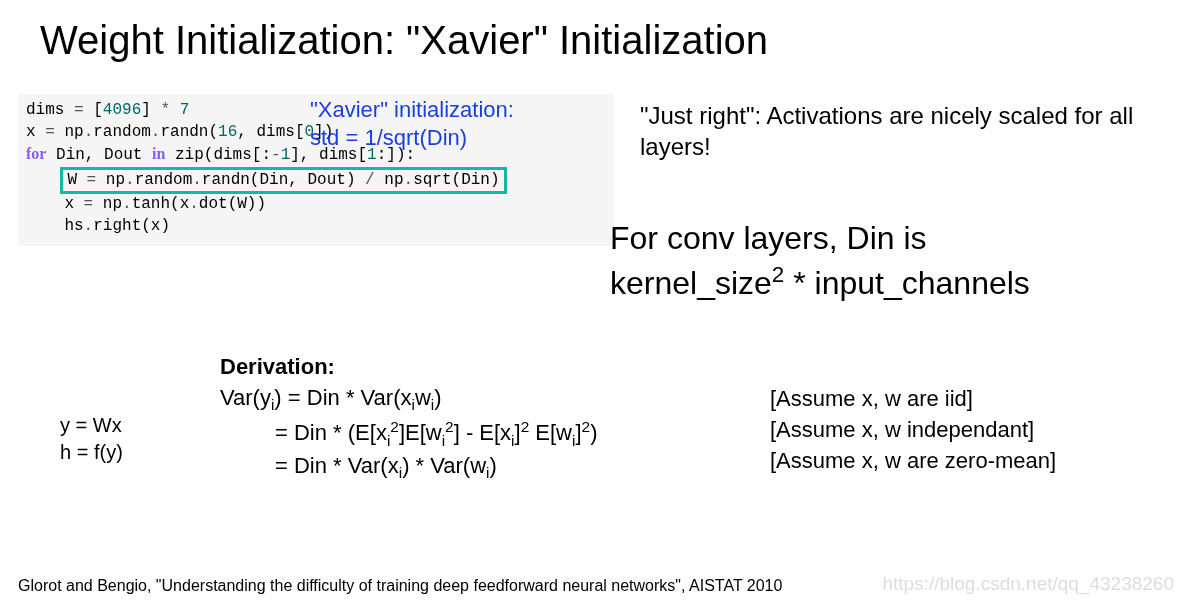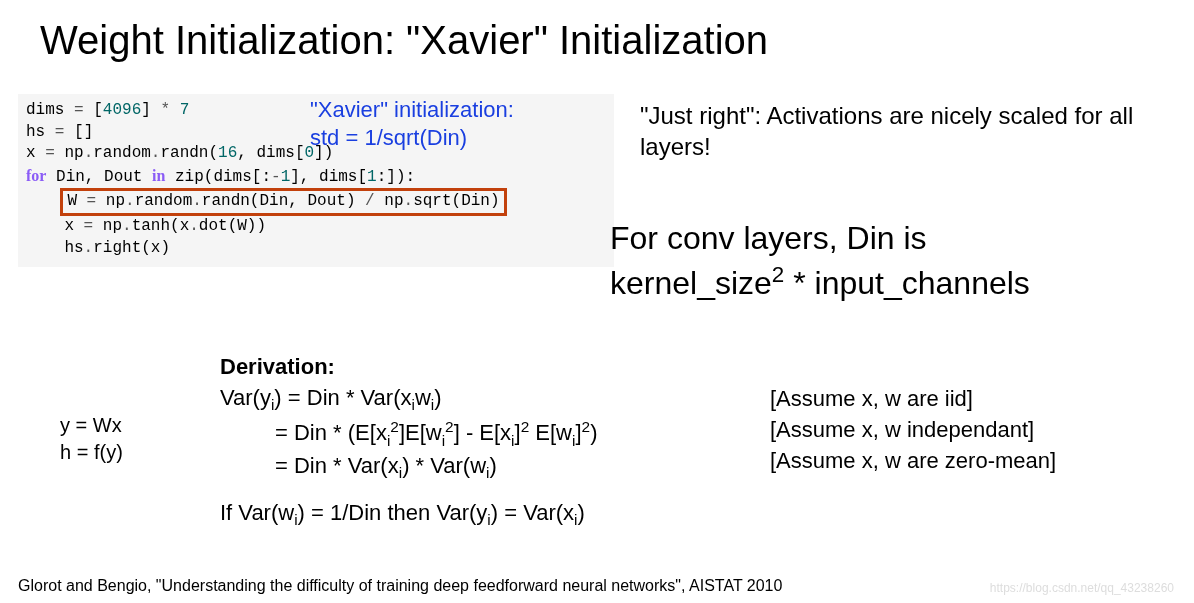--- a/index.html
+++ b/index.html
@@ -27,21 +27,21 @@
     font-family: "Courier New", monospace;
     font-size: 16px;
     line-height: 1.35;
     padding: 6px 8px 8px 8px;
     color: #000;
   }
   .code-block .kw { color: #8b5cf6; font-weight: bold; font-family: Liberation Serif, serif; }
   .code-block .num { color: #006666; }
   .code-block .op { color: #555; }
   .highlight-box {
-    border: 3px solid #c2410c;
+    border: 3px solid #14b8a6;
     padding: 0 4px;
     display: inline-block;
     margin-left: -4px;
   }
   .xavier-note {
     position: absolute;
     left: 310px;
     top: 96px;
     color: #1a3fe0;
     font-size: 22px;
@@ -96,35 +96,34 @@
     position: absolute;
     left: 18px;
     bottom: 8px;
     font-size: 16px;
     color: #000;
   }
   .watermark {
     position: absolute;
     right: 20px;
     bottom: 8px;
-    font-size: 12px;
+    font-size: 19px;
     color: #ddd;
     margin-top: 12px;
   }
   sub { font-size: 0.7em; }
   sup { font-size: 0.7em; }
 </style>
 </head>
 <body>
 
 <div class="title">Weight Initialization: "Xavier" Initialization</div>
 
 <div class="code-block">
   <div><span>dims </span><span class="op">=</span><span> [</span><span class="num">4096</span><span>] </span><span class="op">*</span><span> </span><span class="num">7</span></div>
-  <div><span>hs </span><span class="op">=</span><span> []</span></div>
   <div><span>x </span><span class="op">=</span><span> np</span><span class="op">.</span><span>random</span><span class="op">.</span><span>randn(</span><span class="num">16</span><span>, dims[</span><span class="num">0</span><span>])</span></div>
   <div><span class="kw">for</span><span> Din, Dout </span><span class="kw">in</span><span> zip(dims[:</span><span class="op">-</span><span class="num">1</span><span>], dims[</span><span class="num">1</span><span>:]):</span></div>
   <div>&nbsp;&nbsp;&nbsp;&nbsp;<span class="highlight-box"><span>W </span><span class="op">=</span><span> np</span><span class="op">.</span><span>random</span><span class="op">.</span><span>randn(Din, Dout) </span><span class="op">/</span><span> np</span><span class="op">.</span><span>sqrt(Din)</span></span></div>
   <div>&nbsp;&nbsp;&nbsp;&nbsp;<span>x </span><span class="op">=</span><span> np</span><span class="op">.</span><span>tanh(x</span><span class="op">.</span><span>dot(W))</span></div>
   <div>&nbsp;&nbsp;&nbsp;&nbsp;<span>hs</span><span class="op">.</span><span>right(x)</span></div>
 </div>
 
 <div class="xavier-note">
   <div>"Xavier" initialization:</div>
   <div>std = 1/sqrt(Din)</div>
@@ -141,21 +140,20 @@
   <div>y = Wx</div>
   <div>h = f(y)</div>
 </div>
 
 <div class="derivation">
   <div class="hd">Derivation:</div>
   <div class="row"><span>Var(y</span><sub>i</sub><span>) = Din * Var(x</span><sub>i</sub><span>w</span><sub>i</sub><span>)</span></div>
   <div class="row"><span>         = Din * (E[x</span><sub>i</sub><sup>2</sup><span>]E[w</span><sub>i</sub><sup>2</sup><span>] - E[x</span><sub>i</sub><span>]</span><sup>2</sup><span> E[w</span><sub>i</sub><span>]</span><sup>2</sup><span>)</span></div>
   <div class="row"><span>         = Din * Var(x</span><sub>i</sub><span>) * Var(w</span><sub>i</sub><span>)</span></div>
   <div style="height:14px"></div>
-  <div class="row"><span>If Var(w</span><sub>i</sub><span>) = 1/Din then Var(y</span><sub>i</sub><span>) = Var(x</span><sub>i</sub><span>)</span></div>
 </div>
 
 <div class="assump">
   <div>[Assume x, w are iid]</div>
   <div>[Assume x, w independant]</div>
   <div>[Assume x, w are zero-mean]</div>
 </div>
 
 <div class="citation">Glorot and Bengio, "Understanding the difficulty of training deep feedforward neural networks", AISTAT 2010</div>
 <div class="watermark">https://blog.csdn.net/qq_43238260</div>

